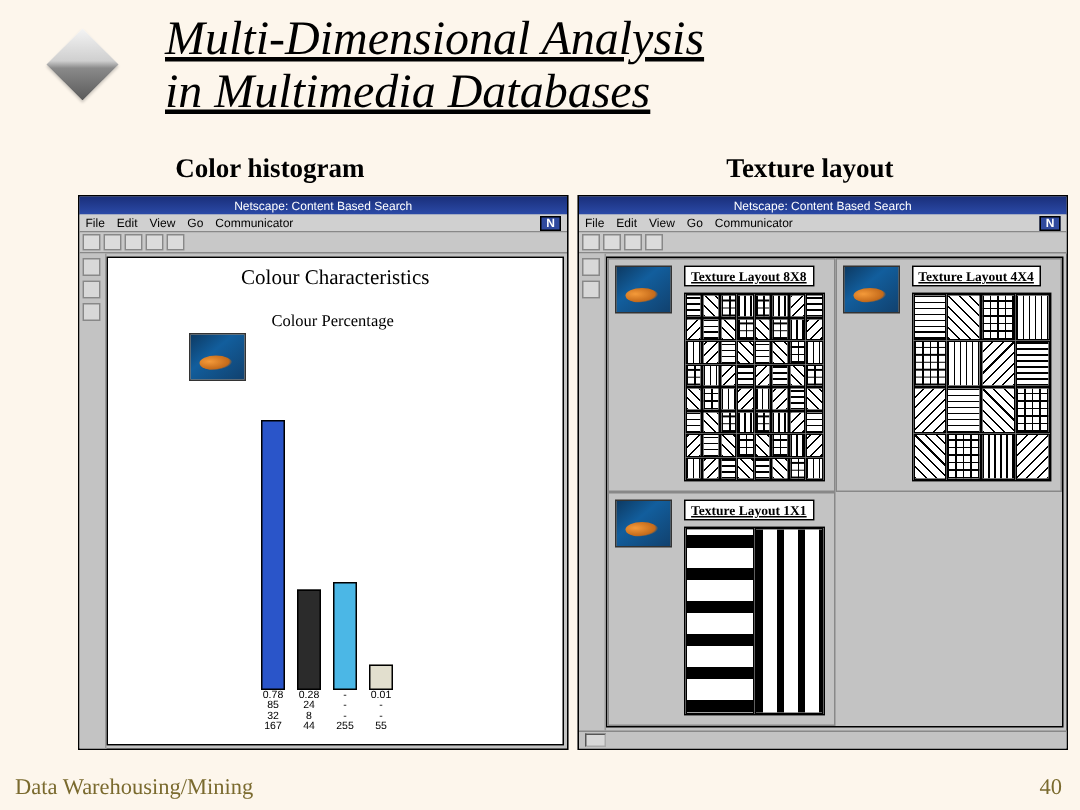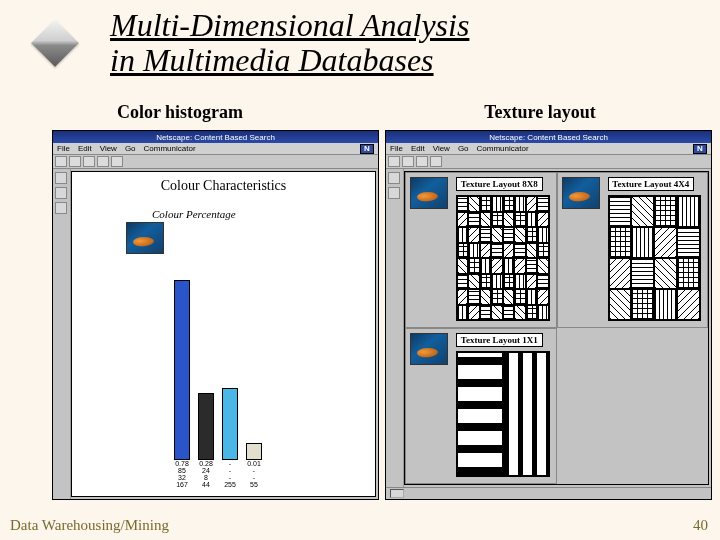--- a/index.html
+++ b/index.html
@@ -51,21 +51,21 @@
   .chartbox { position:absolute; left:98px; top:48px; right:8px; bottom:8px; }
   .bars { position:absolute; left:0; right:0; bottom:28px; top:0; display:flex; align-items:flex-end; gap:8px; padding-left:4px; }
   .bar { width:16px; border:1px solid #000; }
   .xlabels { position:absolute; left:0; right:0; bottom:0; display:flex; flex-direction:column; gap:0px; font-size:7px;}
   .xlabels .row{ display:flex; gap:8px; padding-left:4px;}
   .xlabels .row span{ width:16px; text-align:center; }
   
   .grid2 { width:100%; height:100%; display:grid; grid-template-columns:1fr 1fr; grid-template-rows:1fr 1fr; }
   .quad { border:1px solid #888; position:relative; background:#c3c3c3; }
   .quad .qthumb{ left:4px; top:4px;}
-  .quad .qtitle{ position:absolute; left:50px; top:4px; right:13px; background:#fff; border:1px solid #000; text-align:center; font-weight:bold; font-size:9px; padding:1px 0; font-family:"Times New Roman",serif;}
+  .quad .qtitle{ position:absolute; left:50px; top:4px; right:13px; background:#fff; border:1px solid #000; text-align:center; font-weight:bold; font-size:9px; padding:1px 0; font-family:"Times New Roman",serif;text-decoration:underline;}
   .quad .qbody{ position:absolute; left:50px; top:22px; right:6px; bottom:6px; background:#fff; border:1px solid #000; display:grid; }
   .cell-tex { border:1px solid #000; background:#fff; position:relative; overflow:hidden;}
   .tex-h::before, .tex-v::before, .tex-d1::before, .tex-d2::before, .tex-g::before{
     content:""; position:absolute; inset:0;
   }
   .tex-h::before{ background:repeating-linear-gradient(0deg,#000 0 1px, transparent 1px 4px);}
   .tex-v::before{ background:repeating-linear-gradient(90deg,#000 0 1px, transparent 1px 4px);}
   .tex-d1::before{ background:repeating-linear-gradient(45deg,#000 0 1px, transparent 1px 5px);}
   .tex-d2::before{ background:repeating-linear-gradient(-45deg,#000 0 1px, transparent 1px 5px);}
   .tex-g::before{ background:
@@ -116,21 +116,21 @@
       </div>
       <div class="content">
         <div class="leftstrip">
           <div class="tbtn"></div>
           <div class="tbtn"></div>
           <div class="tbtn"></div>
         </div>
         <div class="panel">
           <div class="h1">Colour Characteristics</div>
           <div class="thumb" style="left:54px; top:50px;"></div>
-          <div class="h2" style="position:absolute; left:80px; top:32px;font-style:italic;">Colour Percentage</div>
+          <div class="h2" style="position:absolute; left:109px; top:32px;">Colour Percentage</div>
           <div class="chartbox">
             <div class="bars" id="bars">
                 <div class="bar" style="height: 75%; background: rgb(42, 85, 201);"></div>
                 <div class="bar" style="height: 28%; background: rgb(43, 43, 43);"></div>
                 <div class="bar" style="height: 30%; background: rgb(75, 183, 230);"></div>
                 <div class="bar" style="height: 7%; background: rgb(226, 223, 206);"></div>
               </div>
             <div class="xlabels" id="xlabels">
                 <div class="row">
                   <span>0.78</span>

